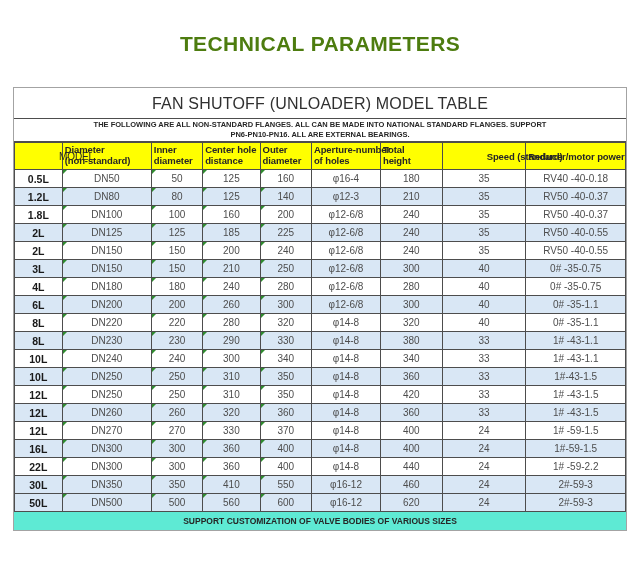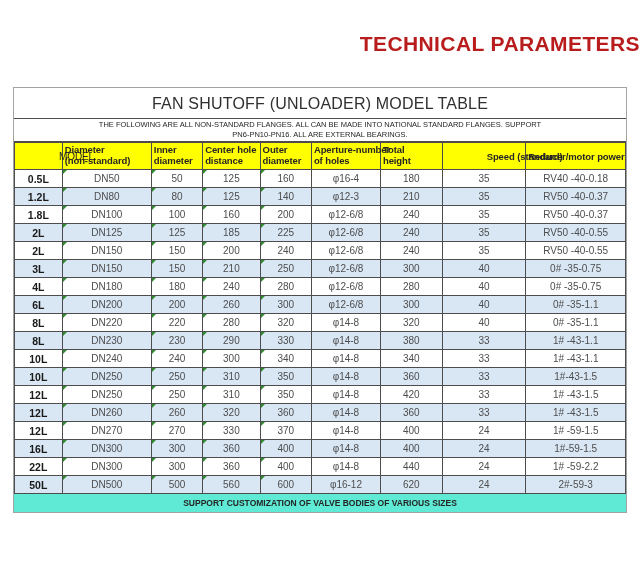--- a/index.html
+++ b/index.html
@@ -1,25 +1,25 @@
 <!DOCTYPE html>
 <html style="--header-bg: #ffff00; --row-alt-bg: #d9e7f5; --marker-green: #2e8b2e;"><head>
 <meta charset="utf-8">
 <style>
   * { box-sizing: border-box; margin: 0; padding: 0; }
   html, body { width: 640px; height: 586px; background: #ffffff; overflow: hidden; }
   body { font-family: "Liberation Sans", sans-serif; }
 
   .page-title {
     padding-top: 32px;
-    text-align: right;
+    text-align: center;
     font-size: 21px;
     font-weight: bold;
     letter-spacing: 0.4px;
-    color: #b91c1c;
+    color: #4d7c0f;
   }
 
   .table-box {
     margin: 31px 13px 0 13px;
     border: 1px solid #a3a3a3;
     background: #ffffff;
   }
 
   .tbl-title {
     height: 31px;
@@ -27,21 +27,21 @@
     text-align: center;
     font-size: 16px;
     color: #303030;
     border-bottom: 1px solid #4d4d4d;
     letter-spacing: 0.2px;
   }
 
   .tbl-note {
     text-align: center;
     font-size: 7.5px;
-    font-weight: normal;
+    font-weight: bold;
     color: #262626;
     line-height: 9.5px;
     padding: 1px 0 2px 0;
     border-bottom: 1px solid #4d4d4d;
   }
 
   table {
     width: 100%;
     border-collapse: collapse;
     table-layout: fixed;
@@ -337,20 +337,31 @@
           <td>DN300<span class="tri"></span></td>
           <td>300<span class="tri"></span></td>
           <td>360<span class="tri"></span></td>
           <td>400<span class="tri"></span></td>
           <td>φ14-8</td>
           <td>440</td>
           <td>24</td>
           <td>1# -59-2.2</td>
         </tr>
         <tr class="alt">
+          <td class="model">30L</td>
+          <td>DN350<span class="tri"></span></td>
+          <td>350<span class="tri"></span></td>
+          <td>410<span class="tri"></span></td>
+          <td>550<span class="tri"></span></td>
+          <td>φ16-12</td>
+          <td>460</td>
+          <td>24</td>
+          <td>2#-59-3</td>
+        </tr>
+        <tr class="alt">
           <td class="model">50L</td>
           <td>DN500<span class="tri"></span></td>
           <td>500<span class="tri"></span></td>
           <td>560<span class="tri"></span></td>
           <td>600<span class="tri"></span></td>
           <td>φ16-12</td>
           <td>620</td>
           <td>24</td>
           <td>2#-59-3</td>
         </tr>

